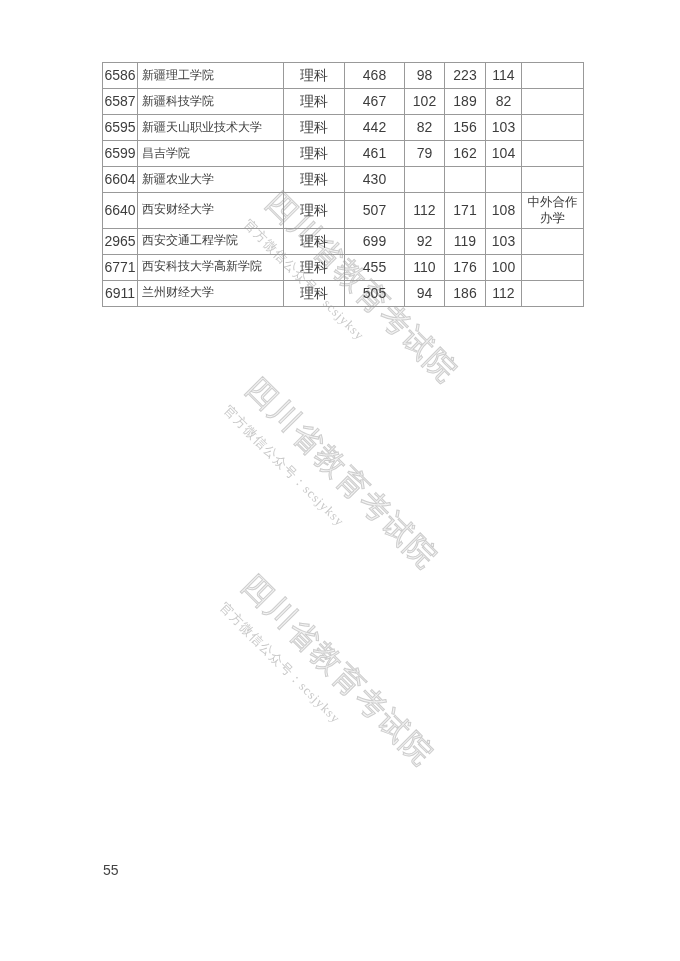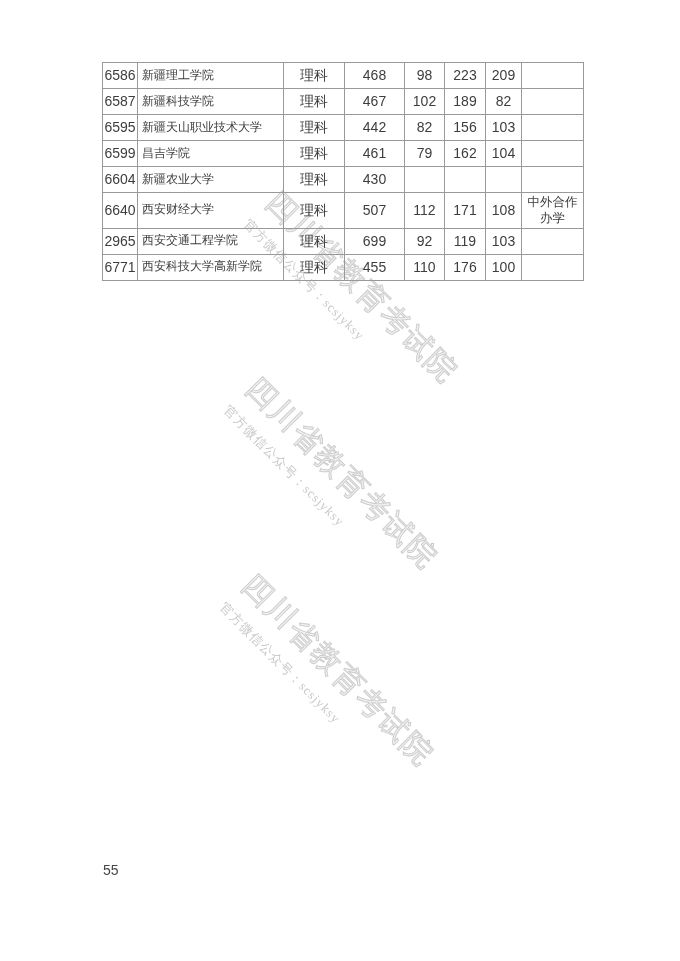--- a/index.html
+++ b/index.html
@@ -122,21 +122,21 @@
         <col style="width:62px">
     </colgroup>
     <tbody>
       <tr>
         <td class="cell-code">6586</td>
         <td class="cell-name">新疆理工学院</td>
         <td class="cell-subject">理科</td>
         <td class="cell-score">468</td>
         <td class="cell-n1">98</td>
         <td class="cell-n2">223</td>
-        <td class="cell-n3">209</td>
+        <td class="cell-n3">114</td>
         <td class="cell-remark"></td>
       </tr>
       <tr>
         <td class="cell-code">6587</td>
         <td class="cell-name">新疆科技学院</td>
         <td class="cell-subject">理科</td>
         <td class="cell-score">467</td>
         <td class="cell-n1">102</td>
         <td class="cell-n2">189</td>
         <td class="cell-n3">82</td>
@@ -195,18 +195,28 @@
       <tr>
         <td class="cell-code">6771</td>
         <td class="cell-name">西安科技大学高新学院</td>
         <td class="cell-subject">理科</td>
         <td class="cell-score">455</td>
         <td class="cell-n1">110</td>
         <td class="cell-n2">176</td>
         <td class="cell-n3">100</td>
         <td class="cell-remark"></td>
       </tr>
+      <tr>
+        <td class="cell-code">6911</td>
+        <td class="cell-name">兰州财经大学</td>
+        <td class="cell-subject">理科</td>
+        <td class="cell-score">505</td>
+        <td class="cell-n1">94</td>
+        <td class="cell-n2">186</td>
+        <td class="cell-n3">112</td>
+        <td class="cell-remark"></td>
+      </tr>
     </tbody>
   </table>
 
   <div class="page-number">55</div>
 
 </div>
 
 </body></html>

